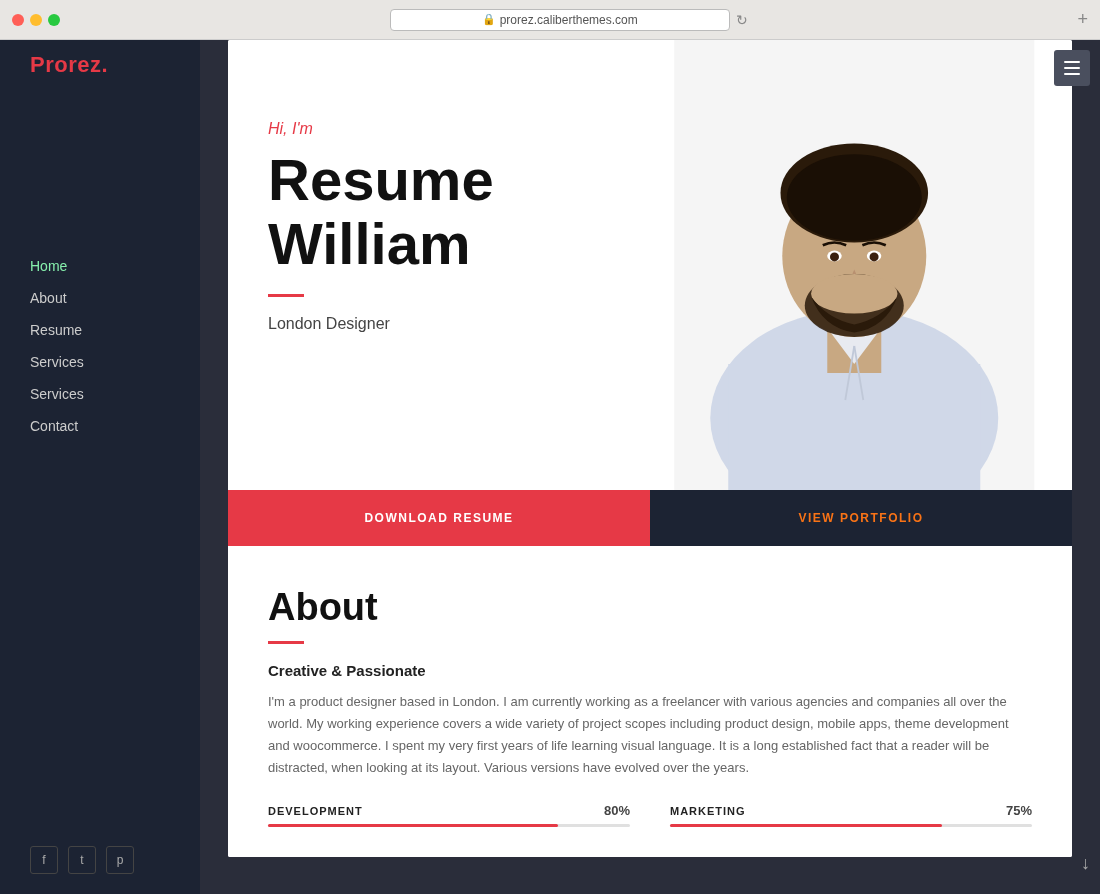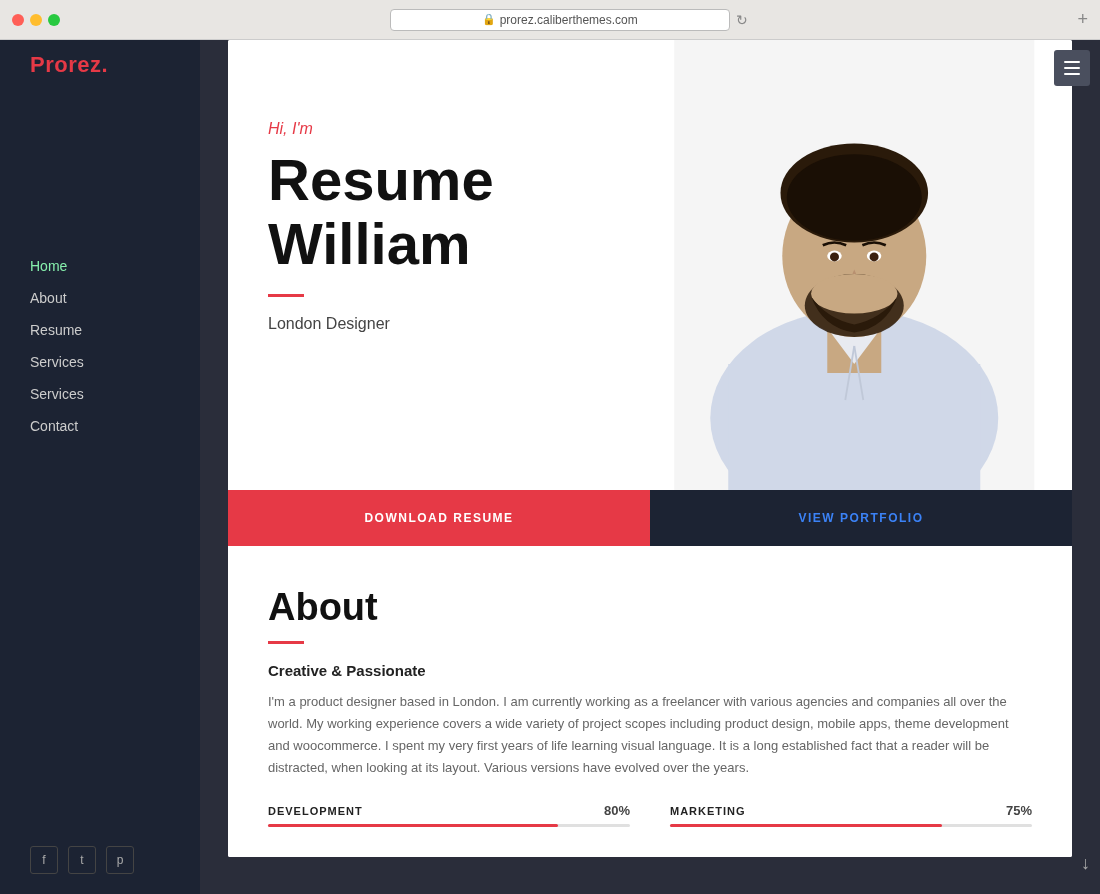--- a/index.html
+++ b/index.html
@@ -217,21 +217,21 @@
       letter-spacing: 1.5px;
       cursor: pointer;
       text-transform: uppercase;
     }
     .cta-btn.download {
       background: #e63946;
       color: #fff;
     }
     .cta-btn.portfolio {
       background: #1c2333;
-      color: #3b82f6;
+      color: #f97316;
     }
 
     
     .about-section {
       background: #fff;
       padding: 40px 40px 30px;
     }
     .about-title {
       font-size: 38px;
       font-weight: 800;

